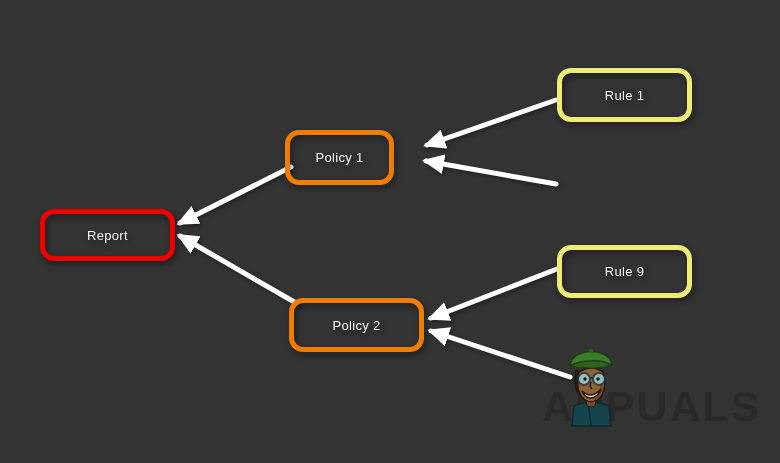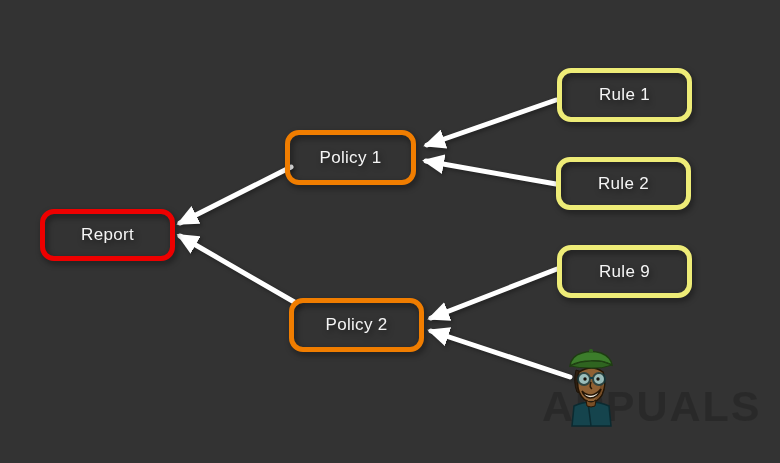--- a/index.html
+++ b/index.html
@@ -25,28 +25,28 @@
   }
   .mascot{position:absolute;left:568px;top:348px;width:47px;height:79px;z-index:2;}
   
   .edges-svg{position:absolute;left:0;top:0;z-index:3;}
   .edges-svg line{stroke:var(--arrow);stroke-width:5;stroke-linecap:round;}
   
   .node{
     position:absolute;z-index:4;box-sizing:border-box;
     display:flex;align-items:center;justify-content:center;
     background:transparent;border:5px solid #888;border-radius:14px;
-    color:var(--node-text);font-size:17px;letter-spacing:.3px;
+    color:var(--node-text);font-size:13px;letter-spacing:.3px;
     filter:drop-shadow(2px 3px 3px rgba(0,0,0,.45));
   }
   .node--report{border-color:var(--report-border);}
   .node--policy{border-color:var(--policy-border);}
   .node--rule{border-color:var(--rule-border);}
   #n-report {left:40px; top:209px;width:135px;height:52px;text-align:right;}
-  #n-policy1{left:285px;top:130px;width:131px;height:55px;}
+  #n-policy1{left:285px;top:130px;width:109px;height:55px;}
   #n-policy2{left:289px;top:298px;width:135px;height:54px;}
   #n-rule1  {left:557px;top:68px; width:135px;height:54px;}
   #n-rule2  {left:556px;top:157px;width:135px;height:53px;}
   #n-rule3  {left:557px;top:245px;width:135px;height:53px;}
   #n-rule4  {left:565px;top:337px;width:135px;height:54px;}
 </style>
 </head>
 <body>
 
 <div class="canvas">
@@ -102,20 +102,17 @@
   </div>
   <div class="node node--policy" id="n-policy1">
     <span>Policy 1</span>
   </div>
   <div class="node node--policy" id="n-policy2">
     <span>Policy 2</span>
   </div>
   <div class="node node--rule" id="n-rule1">
     <span>Rule 1</span>
   </div>
-  <div class="node node--rule" id="n-rule2">
-    <span>Rule 2</span>
-  </div>
   <div class="node node--rule" id="n-rule3">
     <span>Rule 9</span>
   </div>
 
 </div>
 
 </body></html>

